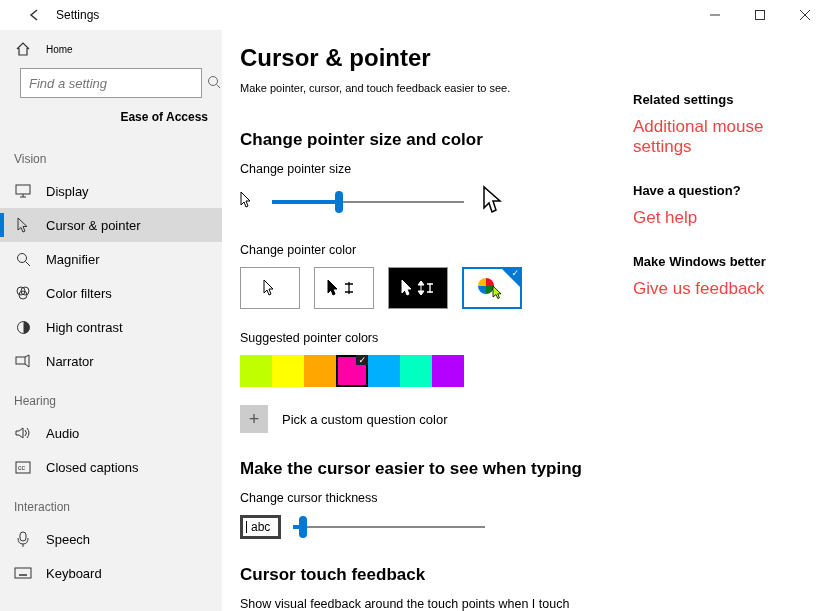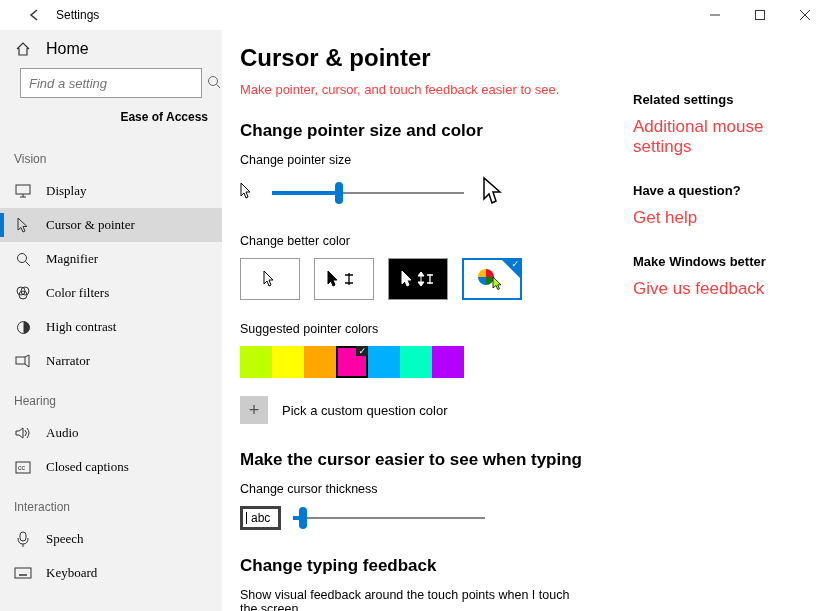--- a/index.html
+++ b/index.html
@@ -8,36 +8,36 @@
     .titlebar { height: 30px; display: flex; align-items: center; padding-left: 20px; }
     .titlebar .back { width: 28px; display: flex; justify-content: center; }
     .titlebar .title { font-size: 12px; margin-left: 8px; }
     .winctrls { margin-left: auto; display: flex; }
     .winctrls > div { width: 45px; height: 30px; display: flex; align-items: center; justify-content: center; font-size: 13px; color: #222; }
     
     .body { display: flex; flex: 1; overflow: hidden; }
     .sidebar { width: 222px; background: #f2f2f2; display: flex; flex-direction: column; overflow-y: auto; }
     .home-row { display: flex; align-items: center; height: 38px; padding-left: 14px; gap: 14px; }
     .home-row .icon { width: 18px; display: flex; justify-content: center; }
-    .home-row .lbl { font-size: 16px;}
+    .home-row .lbl { font-size: 10px;}
     .search-wrap { padding: 0 20px 12px; }
     .search { display: flex; align-items: center; border: 1px solid #999; background: #fff; height: 30px; padding: 0 8px; }
     .search input { border: none; outline: none; flex: 1; font-style: italic; color: #666; font-size: 13px; background: transparent; }
     .section-title { font-weight: 600; font-size: 12px; padding: 0 14px 12px; text-align: right; }
     .group-label { font-size: 12px; color: #666; padding: 16px 14px 8px; }
     .nav-item { display: flex; align-items: center; height: 34px; padding-left: 14px; gap: 14px; cursor: default; position: relative; }
     .nav-item.selected { background: #d9d9d9; }
     .nav-item.selected::before { content:""; position:absolute; left:0; top:5px; bottom:5px; width:4px; background:#0078d4; }
     .nav-item .icon { width: 18px; display: flex; justify-content: center; color: #222; }
-    .nav-item .lbl { font-size: 13px; font-family: Liberation Serif, serif; }
+    .nav-item .lbl { font-size: 13px; }
     
     .main { flex: 1; display: flex; overflow-y: auto; padding: 14px 24px 0 18px; }
     .content { flex: 1; padding-right: 24px; }
     h1 { font-size: 24px; font-weight: 600; margin-bottom: 10px; }
-    .desc { font-size: 13px; color: #ef4444; margin-bottom: 24px; }
+    .desc { font-size: 11px; color: #000000; margin-bottom: 36px; }
     h2 { font-size: 17px; font-weight: 600; margin-bottom: 12px; }
     .sublabel { font-size: 12.5px; margin-bottom: 10px; margin-top: 12px; }
     .ptrsize-row { display: flex; align-items: center; gap: 18px; margin: 6px 0 26px; }
     .slider { position: relative; height: 20px; flex: none; }
     .track { position: absolute; top: 50%; left: 0; right: 0; height: 2px; background: #888; transform: translateY(-50%); }
     .fill { position: absolute; top: 50%; left: 0; height: 4px; background: #0078d4; transform: translateY(-50%); }
     .thumb { position: absolute; top: 50%; width: 8px; height: 22px; background: #0078d4; border-radius: 4px; transform: translate(-50%, -50%); }
     
     .color-grid { display: flex; gap: 14px; margin-bottom: 22px; }
     .color-box { width: 60px; height: 42px; border: 1px solid #999; display: flex; align-items: center; justify-content: center; position: relative; }
@@ -236,21 +236,21 @@
           <div class="fill" style="width:35%"></div>
           <div class="thumb" style="left:35%"></div>
         </div>
         <span>
           <svg width="22" height="28">
               <path d="M2 1 L2 22 L7 17 L10 26 L14 24 L11 15 L18 15 Z" fill="#fff" stroke="#000" stroke-width="1.5"></path>
             </svg>
         </span>
       </div>
 
-      <div class="sublabel">Change better color</div>
+      <div class="sublabel">Change pointer color</div>
       <div class="color-grid">
         <div class="color-box">
           <svg width="14" height="18">
               <path d="M1 1 L1 14 L4 11 L6 16 L8 15 L6 10 L10 10 Z" fill="#fff" stroke="#000"></path>
             </svg>
         </div>
         <div class="color-box">
           <svg width="34" height="18">
             <path d="M1 1 L1 14 L4 11 L6 16 L8 15 L6 10 L10 10 Z" fill="#000" stroke="#000"></path>
             <path d="M22 3 L22 15 M18 5 L26 5 M18 13 L26 13" stroke="#000" stroke-width="1.3"></path>
@@ -296,21 +296,21 @@
       <div class="sublabel">Change cursor thickness</div>
       <div class="thickness-row">
         <div class="abc-box">abc</div>
         <div class="slider" style="width:192px">
           <div class="track"></div>
           <div class="fill" style="width:5%"></div>
           <div class="thumb" style="left:5%"></div>
         </div>
       </div>
 
-      <h2>Change typing feedback</h2>
+      <h2>Cursor touch feedback</h2>
       <div class="sublabel" style="max-width:330px">Show visual feedback around the touch points when I touch the screen</div>
     </div>
 
     <div class="right">
       <div class="block">
         <h3>Related settings</h3>
         <a>Additional mouse settings</a>
       </div>
       <div class="block">
         <h3>Have a question?</h3>

